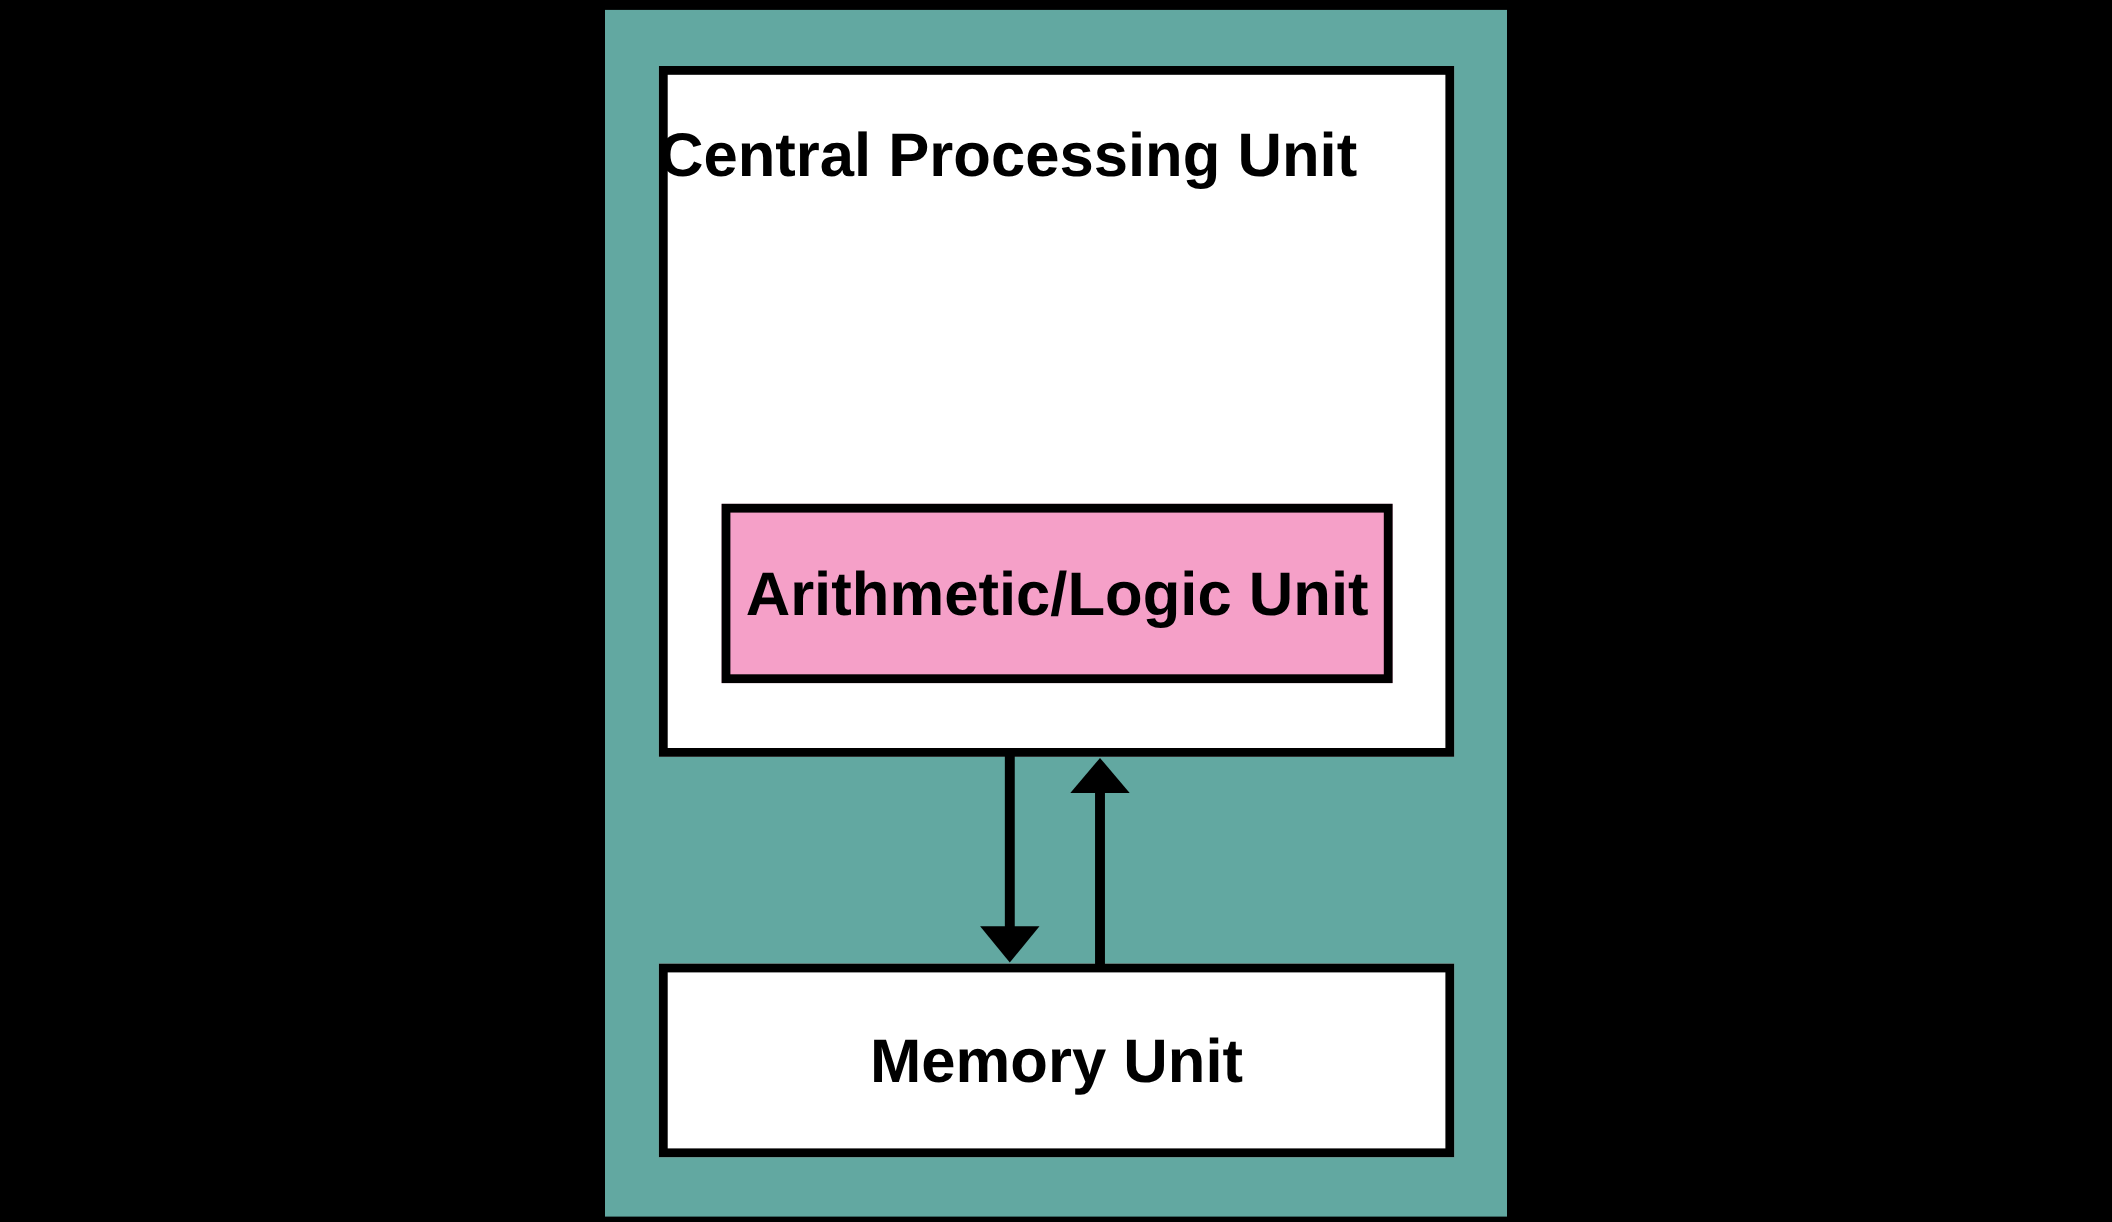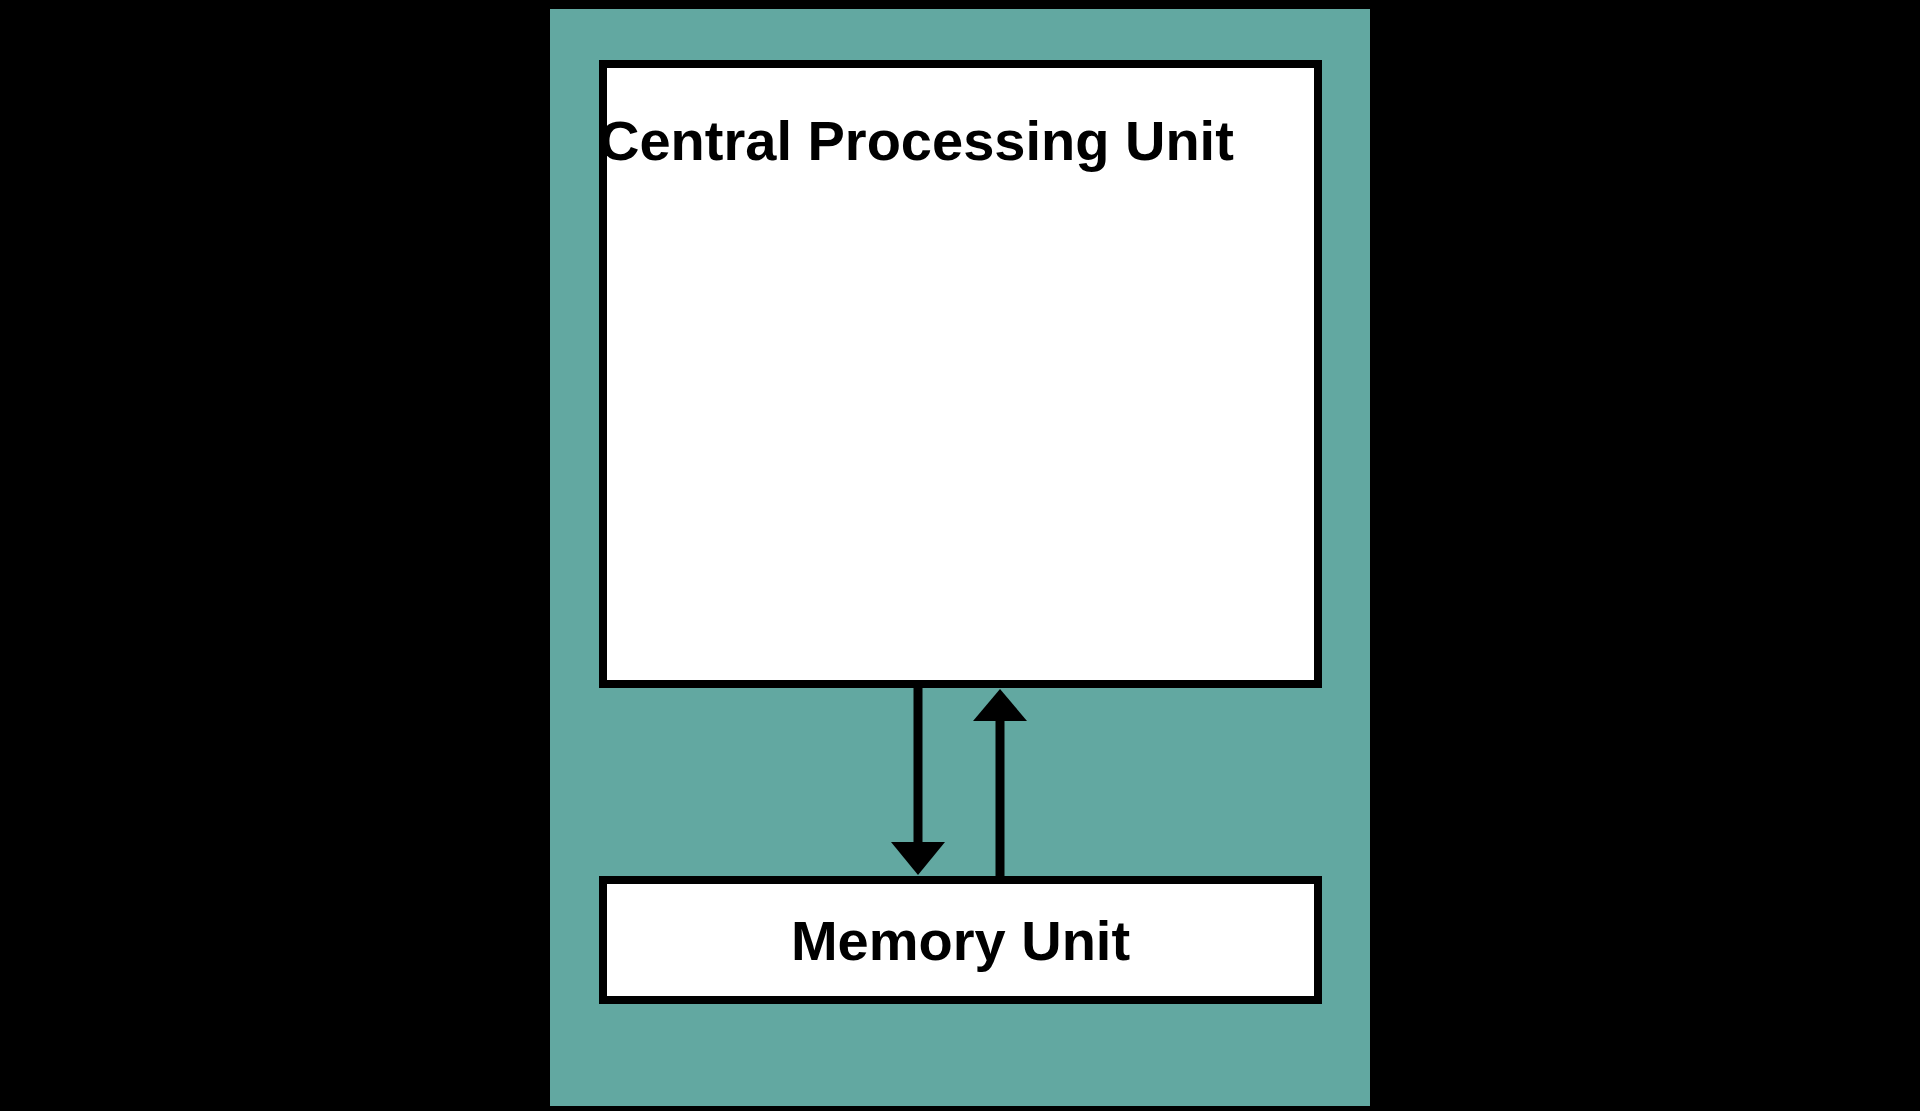--- a/index.html
+++ b/index.html
@@ -51,21 +51,21 @@
     align-items: center;
     justify-content: center;
     font-size: 56px;
     white-space: nowrap;
   }
   .control-box { left: 657px; top: 233px; width: 612px; height: 166px; }
   .alu-box     { left: 656px; top: 458px; width: 610px; height: 163px; }
   .memory-box {
     position: absolute;
     left: 599px; top: 876px;
-    width: 723px; height: 128px;
+    width: 723px; height: 176px;
     background: var(--box-white);
     border: 8px solid var(--line-black);
     display: flex;
     align-items: center;
     justify-content: center;
     font-size: 56px;
     white-space: nowrap;
   }
   .arrows-svg {
     position: absolute;
@@ -79,20 +79,23 @@
 <body>
 
 <div class="stage">
   <div class="teal-panel"></div>
 
   <div class="cpu-box"></div>
 
   <div class="cpu-title">Central Processing Unit</div>
 
 
+  <div class="inner-box alu-box">
+    <span>Arithmetic/Logic Unit</span>
+  </div>
 
   <div class="memory-box">
     <span>Memory Unit</span>
   </div>
 
   <svg class="arrows-svg" viewBox="0 0 220 196" xmlns="http://www.w3.org/2000/svg">
     <g>
       <line class="stroke" x1="68" y1="0" x2="68" y2="160"></line>
       <polygon class="fill" points="41,158 95,158 68,191"></polygon>
     </g>

